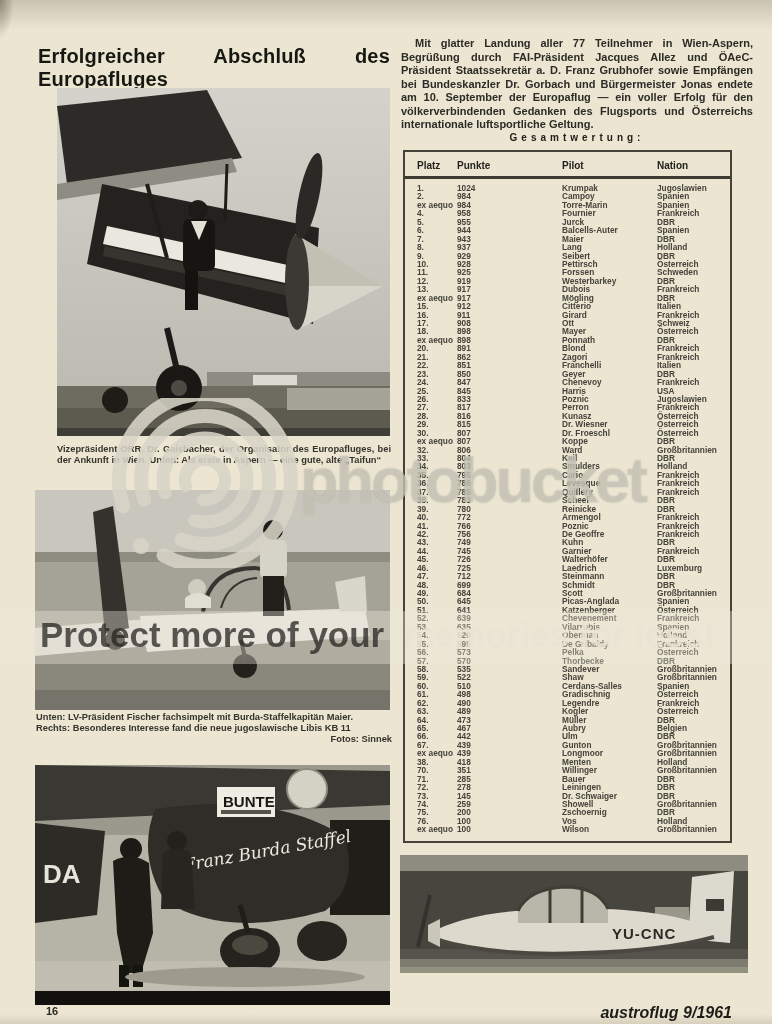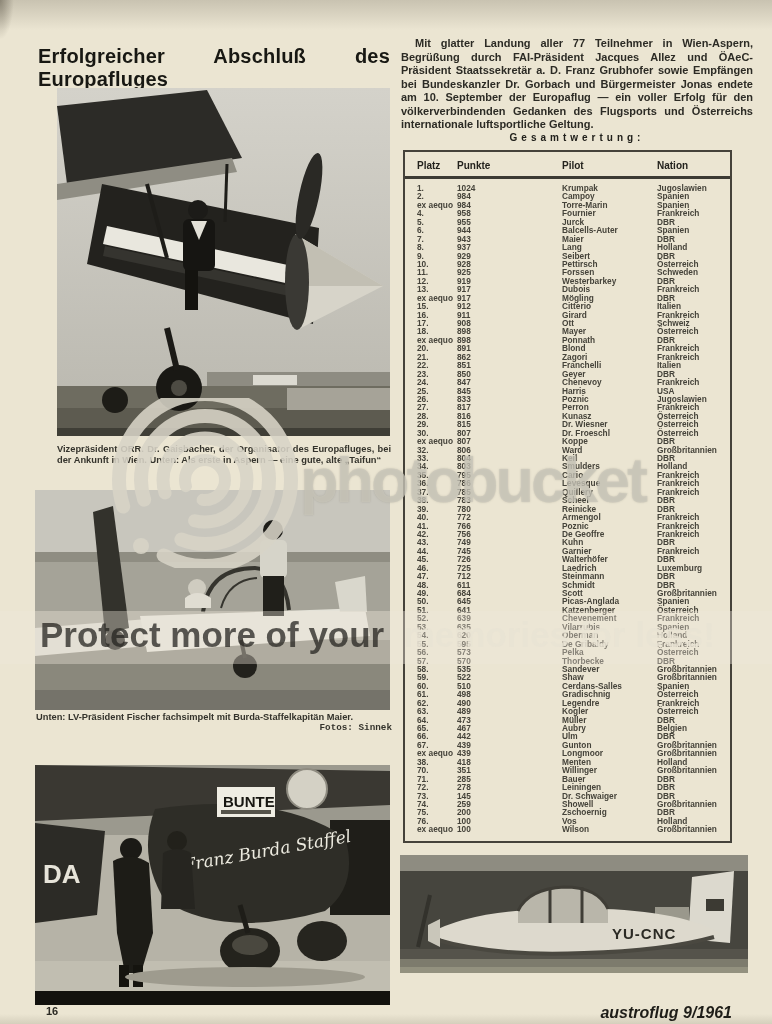--- a/index.html
+++ b/index.html
@@ -43,21 +43,21 @@
     display:grid;grid-template-columns:40px 105px 95px 1fr;
     height:8.45px;font-size:8.3px;line-height:8.5px;
     font-weight:bold;color:#45433a;white-space:nowrap;overflow:visible;
   }
   .photo{position:absolute;overflow:hidden;background:#b5b2a8;}
   .photo svg{display:block;}
   .caption{
     position:absolute;font-size:9.3px;line-height:10.8px;font-weight:bold;
     color:#34332c;text-align:justify;
   }
-  .caption .credit{text-align:right;font-family:Liberation Mono, monospace;}
+  .caption .credit{text-align:right;}
   .footer-page{position:absolute;left:46px;top:1005px;font-size:11px;font-weight:bold;color:#2c2b25;}
   .footer-mag{position:absolute;right:40px;top:1004px;font-size:16px;font-weight:bold;font-style:italic;color:#1e1d18;}
   
   .wm-band{position:absolute;left:0;top:611px;width:772px;height:53px;
     background:rgba(238,232,217,.38);z-index:5;}
   .wm-logo{position:absolute;left:85px;top:398px;z-index:6;opacity:.88;}
   .wm-brand{
     position:absolute;left:260px;top:448px;z-index:6;
     font-size:63px;font-weight:bold;letter-spacing:-3px;line-height:64px;
     color:rgba(203,199,187,.72);
@@ -369,21 +369,21 @@
           <span>Luxemburg</span>
         </div>
         <div class="trow">
           <span>47.</span>
           <span>712</span>
           <span>Steinmann</span>
           <span>DBR</span>
         </div>
         <div class="trow">
           <span>48.</span>
-          <span>611</span>
+          <span>699</span>
           <span>Schmidt</span>
           <span>DBR</span>
         </div>
         <div class="trow">
           <span>49.</span>
           <span>684</span>
           <span>Scott</span>
           <span>Großbritannien</span>
         </div>
         <div class="trow">
@@ -629,20 +629,21 @@
       <polygon points="58,22 78,16 94,138 70,144" fill="#33322c"></polygon>
       <circle cx="80" cy="150" r="10" fill="#26251f"></circle>
 
       <circle cx="210" cy="176" r="12" fill="#22211c"></circle>
       <line x1="206" y1="150" x2="210" y2="168" stroke="#2a2923" stroke-width="4"></line>
     </svg>
   </div>
 
   <div class="caption" style="left:36px;top:712px;width:356px;">
     <div>Unten: LV-Präsident Fischer fachsimpelt mit Burda-Staffelkapitän Maier.</div>
+    <div>Rechts: Besonderes Interesse fand die neue jugoslawische Libis KB 11</div>
     <div class="credit">Fotos: Sinnek</div>
   </div>
 
   <div class="photo" style="left:35px;top:765px;width:355px;height:240px;">
     <svg width="355" height="240" viewBox="0 0 355 240" xmlns="http://www.w3.org/2000/svg">
       <rect x="0" y="0" width="355" height="240" fill="#b6b3a7"></rect>
       <rect x="0" y="0" width="355" height="70" fill="#9b998e"></rect>
       <rect x="295" y="55" width="60" height="95" fill="#1f1e19"></rect>
       <rect x="0" y="196" width="355" height="44" fill="#c1beb1"></rect>
 

